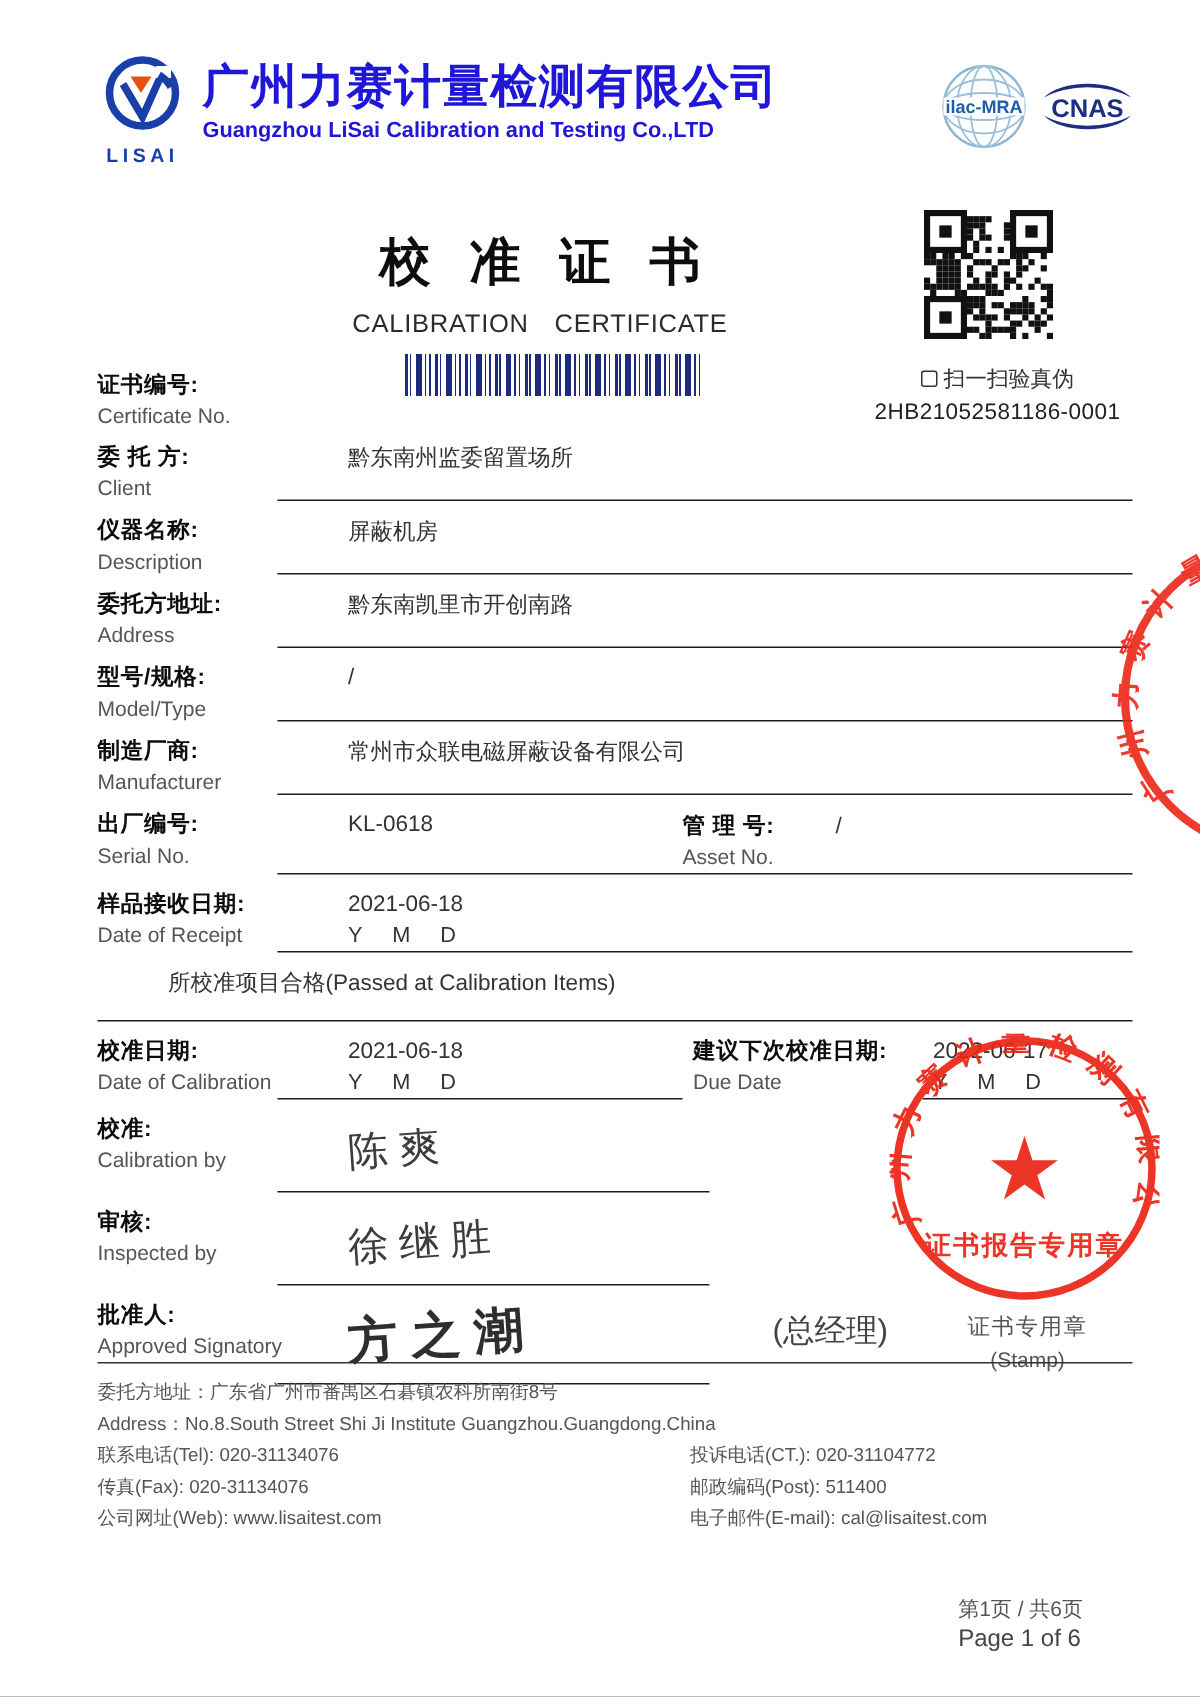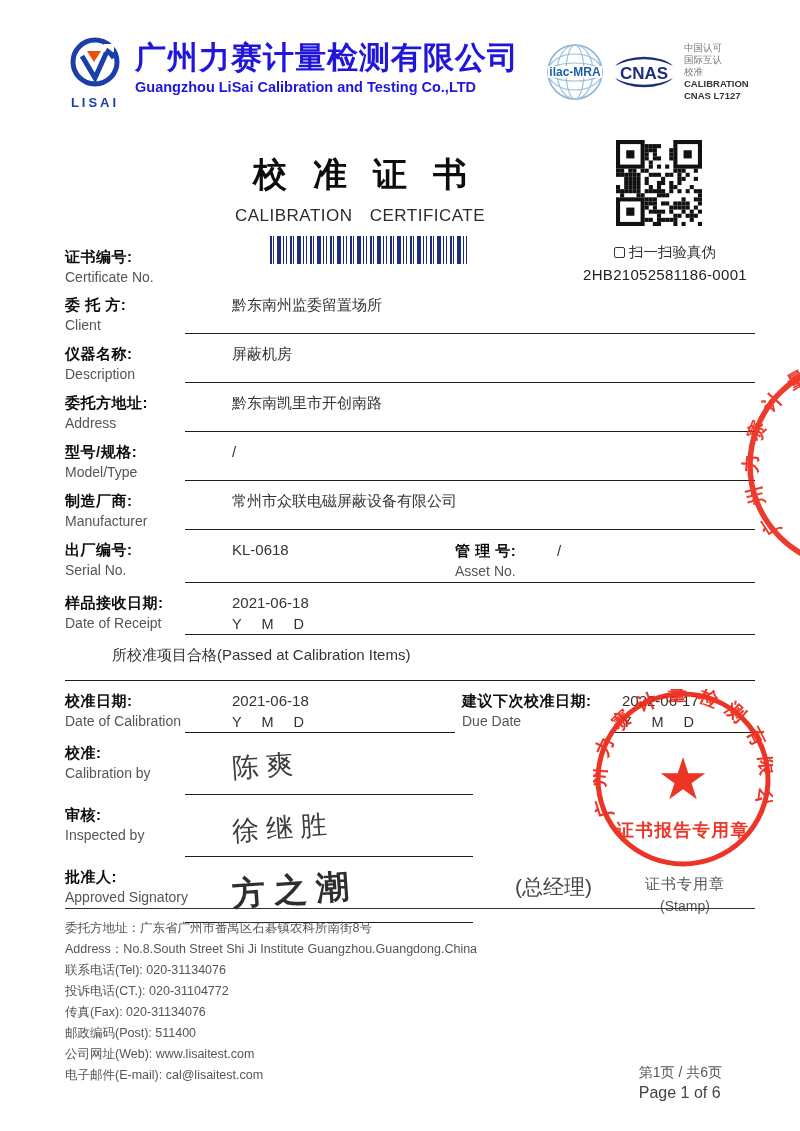--- a/index.html
+++ b/index.html
@@ -59,21 +59,21 @@
   .stamp-cap .c1 { font-size:15px; color:#555; letter-spacing:1px; }
   .stamp-cap .c2 { font-size:14px; color:#555; margin-top:4px; }
 
   
   .stamp1 { position:absolute; left:593px; top:689px; width:180px; height:180px; z-index:6; opacity:0.93; }
   .stamp2 { position:absolute; left:740px; top:355px; width:230px; height:230px; z-index:6; opacity:0.9; }
 
   
   .footer { position:absolute; top:908px; left:65px; right:45px; border-top:1.6px solid #333; padding-top:9px; font-size:12.5px; color:#555; }
   .footer .fl { line-height:21px; white-space:nowrap; }
-  .fcols { display:flex; line-height:21px;flex-direction:column; }
+  .fcols { display:flex; line-height:21px; }
   .fc-l { width:395px; flex:none; white-space:nowrap; }
   .fc-r { flex:1; white-space:nowrap; }
 
   .pagenum { position:absolute; right:78px; top:1062px; }
   .pagenum .p-cn { font-size:14px; color:#555; line-height:20px; }
   .pagenum .p-en { font-size:16px; color:#444; line-height:22px; }
 </style>
 </head>
 <body>
 
@@ -102,27 +102,20 @@
         <ellipse cx="29" cy="29" rx="18" ry="27" fill="none" stroke="#9cc0da" stroke-width="1.2"></ellipse>
         <ellipse cx="29" cy="29" rx="9" ry="27" fill="none" stroke="#9cc0da" stroke-width="1.2"></ellipse>
         <rect x="2" y="23" width="54" height="12" fill="#fff"></rect>
         <text x="29" y="33" text-anchor="middle" font-size="12" font-weight="bold" fill="#1b5fa8">ilac-MRA</text>
       </svg>
       <svg width="66" height="46" viewBox="0 0 66 46">
         <path d="M4 17 A32 16 0 0 1 62 17 A40 22 0 0 0 4 17 Z" fill="#1b2f7e"></path>
         <path d="M4 29 A32 16 0 0 0 62 29 A40 22 0 0 1 4 29 Z" fill="#1b2f7e"></path>
         <text x="33" y="30" text-anchor="middle" font-size="17" font-weight="bold" fill="#1b2f7e">CNAS</text>
       </svg>
-      <div class="accred">
-        <div>中国认可</div>
-        <div>国际互认</div>
-        <div>校准</div>
-        <div class="dark">CALIBRATION</div>
-        <div class="dark">CNAS L7127</div>
-      </div>
     </div>
   </div>
 
   <div class="title-wrap">
     <div class="title-cn">校准证书</div>
     <div class="title-en">CALIBRATION CERTIFICATE</div>
   </div>
 
   <div class="qr">
     <svg viewBox="0 0 84 84" fill="#111">

